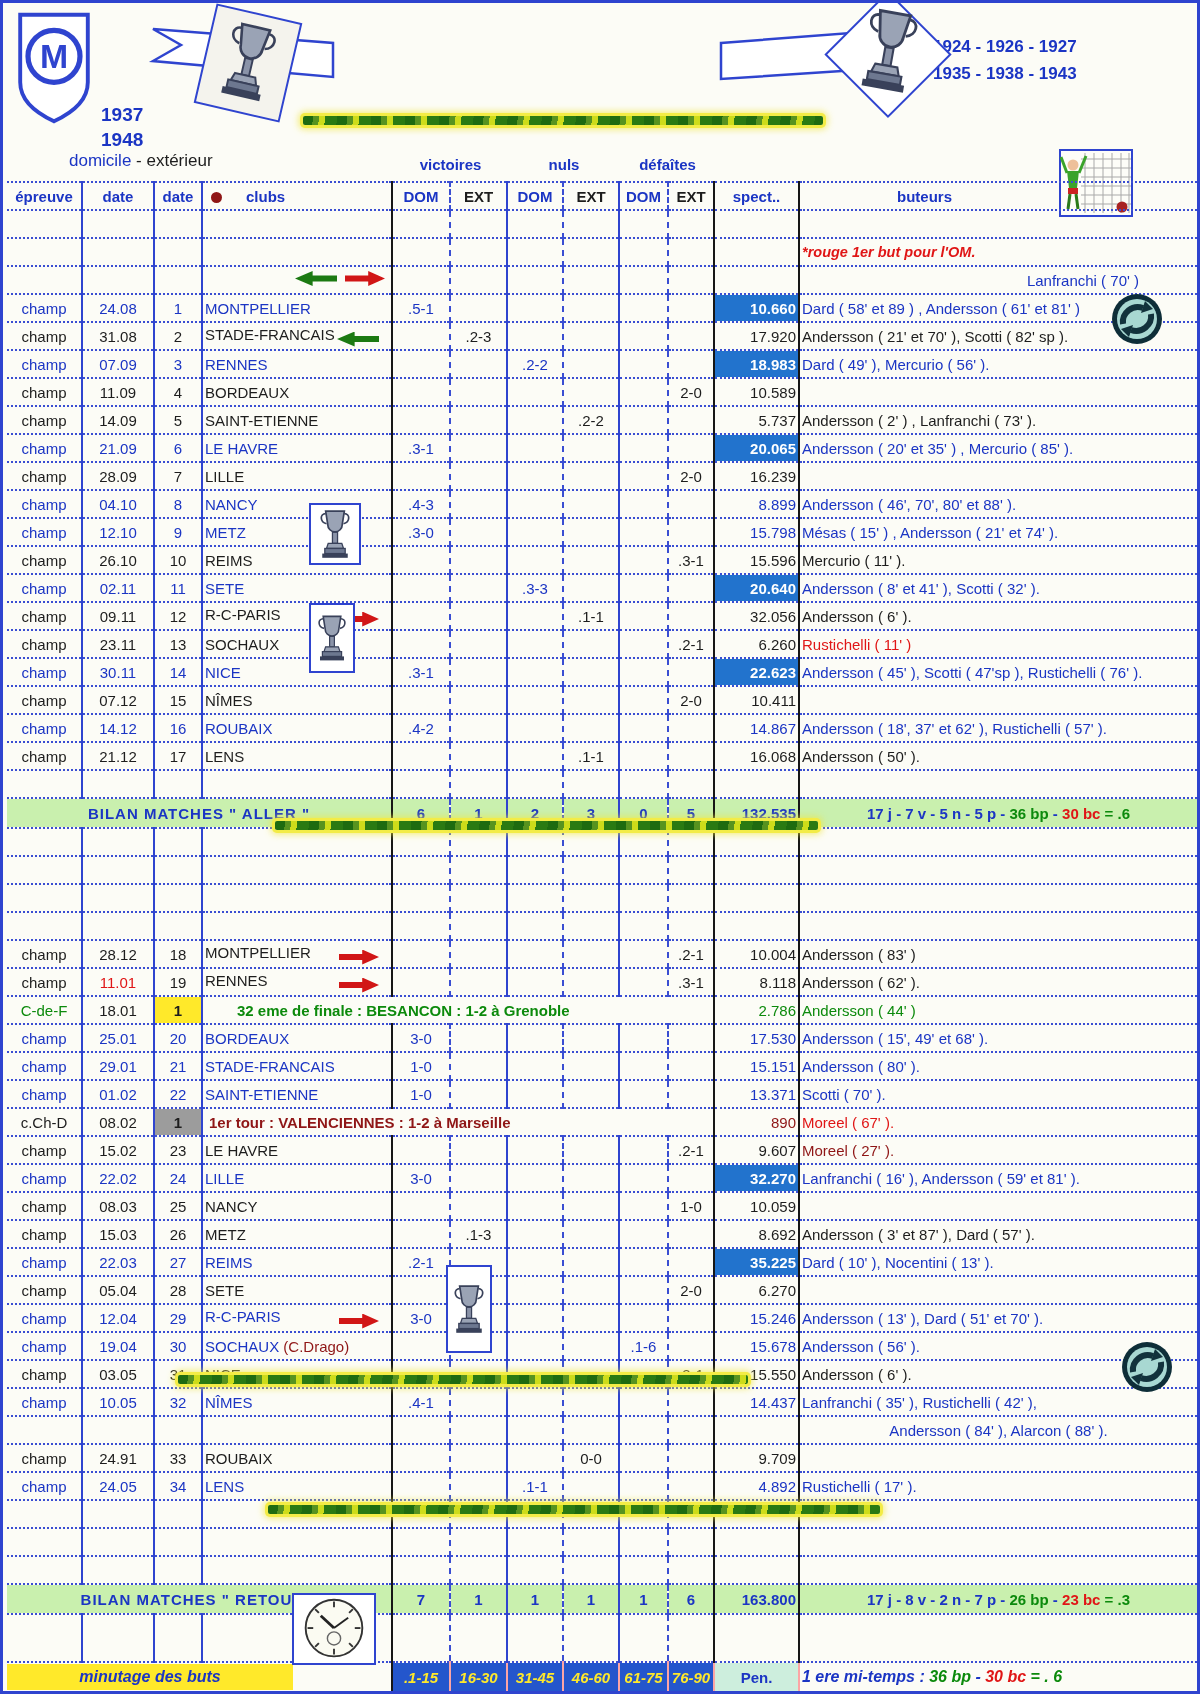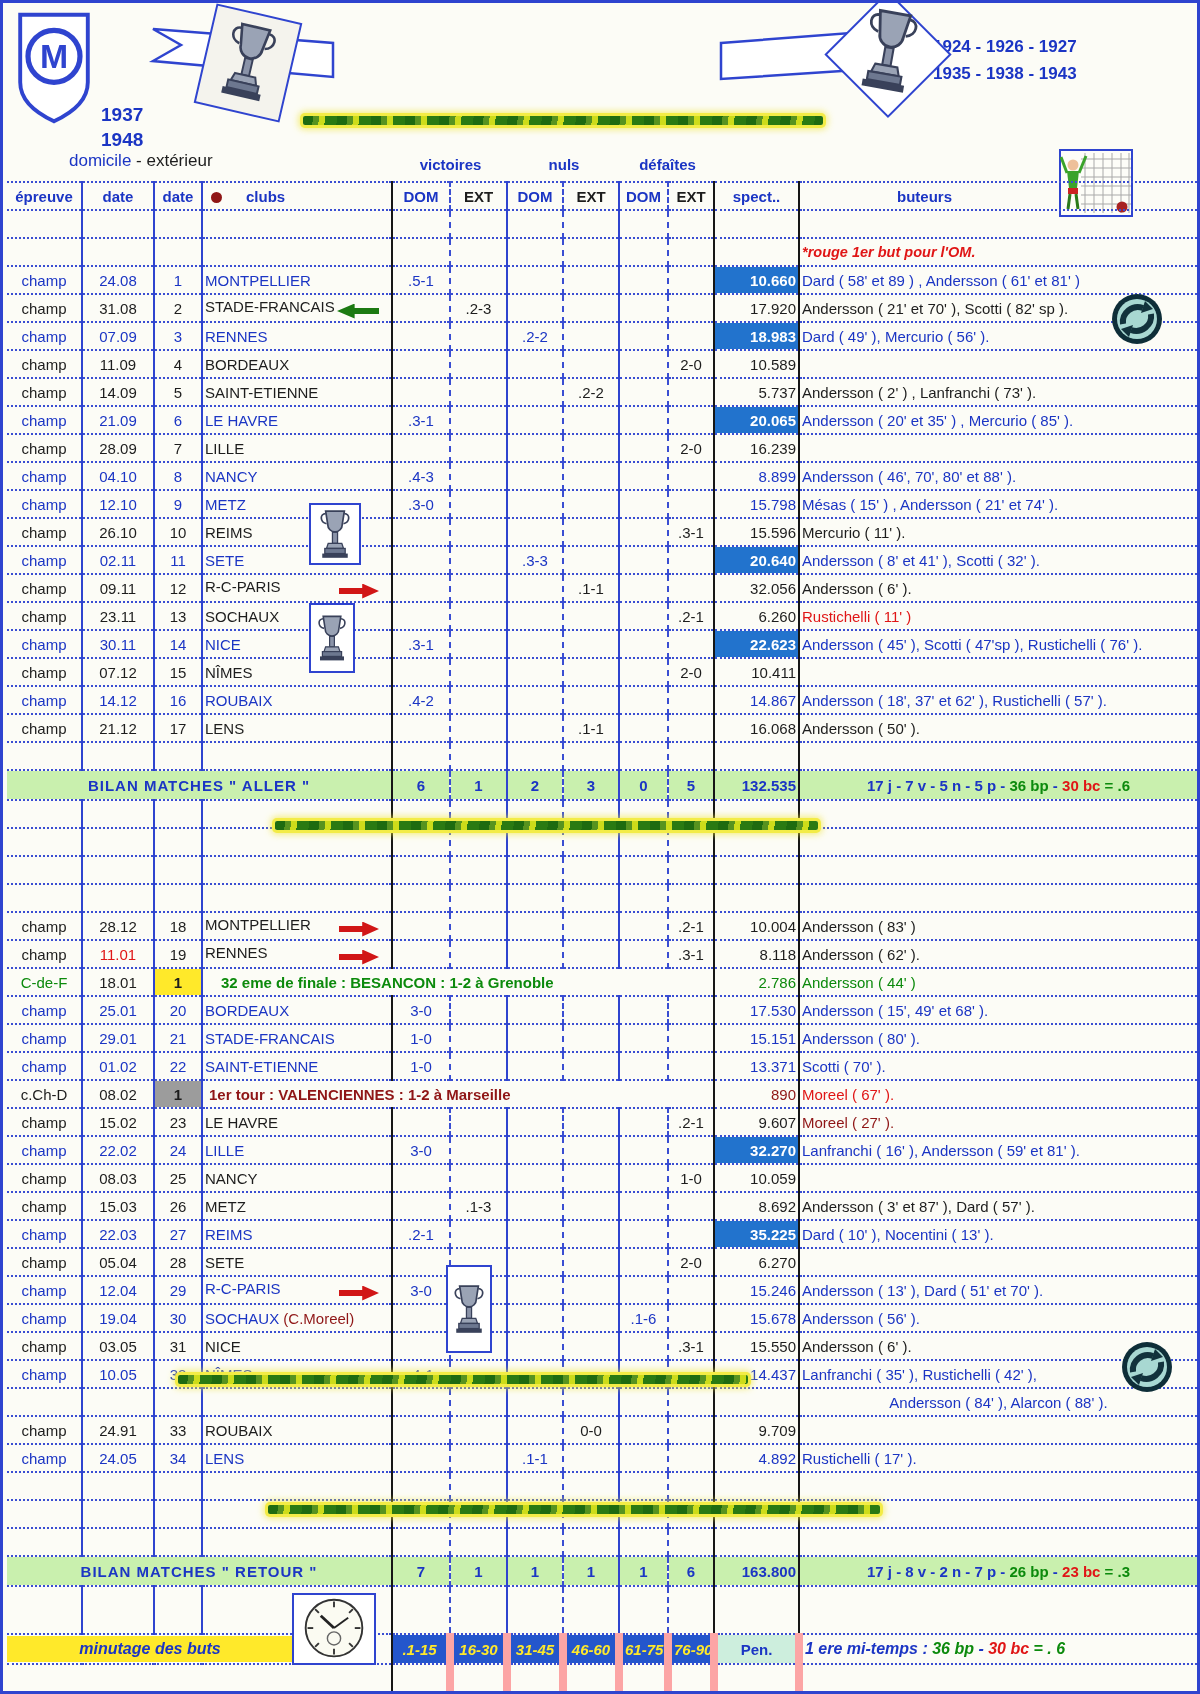--- a/index.html
+++ b/index.html
@@ -39,21 +39,21 @@
   td.x4{border-right:2px solid #161616;text-align:left;padding-left:6px;}
   td.x5{border-right:2px dashed #3a4ed2;text-align:center;}
   td.x6{border-right:2px solid #2f44cf;text-align:center;}
   td.x7{border-right:2px dashed #3a4ed2;text-align:center;}
   td.x8{border-right:2px solid #2f44cf;text-align:center;}
   td.x9{border-right:2px dashed #3a4ed2;text-align:center;}
   td.x10{border-right:2px solid #161616;text-align:center;}
   td.x10b{border-right:2px solid #161616;text-align:left;}
   td.x11{border-right:2px solid #161616;text-align:right;padding-right:5px;font-size:14.5px;}
   td.x12{text-align:left;padding-left:8px;font-size:13.5px;}
-  td.mb{border-right:8px solid #fca5a5;margin-top:24px;}
+  td.mb{border-right:2px solid #fca5a5;margin-top:24px;}
   .cblue{color:#1b35c4;}.cblack{color:#1d1d1d;}.cgreen{color:#0c8a0c;}.cred{color:#e01616;}.cmaroon{color:#8f1616;}
   .hl{background:#2273cd;color:#fff;font-weight:bold;}
   tr.bilan td{background:#c9f0ae;font-weight:bold;}
   .bilanLabel{color:#1b35c4;text-align:center !important;font-size:16px;letter-spacing:1px;}
   .hdr td{font-weight:bold;}
   .hdot{display:inline-block;width:11px;height:11px;border-radius:50%;background:#8f1616;margin:0 24px 0 6px;vertical-align:middle;}
   .arrR{display:inline-block;width:40px;height:15px;background:#d11616;
         clip-path:polygon(100% 50%,58% 0,58% 30%,0 30%,0 70%,58% 70%,58% 100%);}
   .arrL{display:inline-block;width:42px;height:15px;background:#1c7a12;
         clip-path:polygon(0 50%,42% 0,42% 30%,100% 30%,100% 70%,42% 70%,42% 100%);}
@@ -201,20 +201,34 @@
           <td class="x4"></td>
           <td class="x5"></td>
           <td class="x6"></td>
           <td class="x7"></td>
           <td class="x8"></td>
           <td class="x9"></td>
           <td class="x10"></td>
           <td class="x11"></td>
           <td class="x12" style="font-style: italic; font-size: 14.5px;"><span class="cred bold">*rouge 1er but pour l'OM.</span></td>
         </tr>
+        <tr style="height: 26px;">
+          <td class="x1"></td>
+          <td class="x2"></td>
+          <td class="x3"></td>
+          <td class="x4" style="text-align: right; padding-right: 6px;"><span class="arrL"></span><span class="arrR" style="margin-left: 8px;"></span></td>
+          <td class="x5"></td>
+          <td class="x6"></td>
+          <td class="x7"></td>
+          <td class="x8"></td>
+          <td class="x9"></td>
+          <td class="x10"></td>
+          <td class="x11"></td>
+          <td class="x12 cblue" style="text-align: right; padding-right: 58px;">Lanfranchi ( 70' )</td>
+        </tr>
         <tr style="height: 27px;">
           <td class="x1 cblue">champ</td>
           <td class="x2 cblue">24.08</td>
           <td class="x3 cblue">1</td>
           <td class="x4"><span class="cblue">MONTPELLIER</span></td>
           <td class="x5 cblue">.5-1</td>
           <td class="x6 cblue"></td>
           <td class="x7 cblue"></td>
           <td class="x8 cblue"></td>
           <td class="x9 cblue"></td>
@@ -552,21 +566,21 @@
           <td class="x8 cblack"></td>
           <td class="x9 cblack"></td>
           <td class="x10 cblack">.3-1</td>
           <td class="x11 cblack">8.118</td>
           <td class="x12 cblack">Andersson ( 62' ).</td>
         </tr>
         <tr style="height: 27px;">
           <td class="x1 cgreen">C-de-F</td>
           <td class="x2 cblack">18.01</td>
           <td class="x3 cblack" style="background: rgb(255, 233, 42); font-weight: bold;">1</td>
-          <td class="x10b cgreen" colspan="7" style="padding-left: 18px; font-weight: bold;">32 eme de finale : BESANCON :  1-2 à Grenoble</td>
+          <td class="x10b cgreen" colspan="7" style="padding-left: 34px; font-weight: bold;">32 eme de finale : BESANCON :  1-2 à Grenoble</td>
           <td class="x11 cgreen">2.786</td>
           <td class="x12 cgreen">Andersson ( 44' )</td>
         </tr>
         <tr style="height: 27px;">
           <td class="x1 cblue">champ</td>
           <td class="x2 cblue">25.01</td>
           <td class="x3 cblue">20</td>
           <td class="x4"><span class="cblue">BORDEAUX</span></td>
           <td class="x5 cblue">3-0</td>
           <td class="x6 cblue"></td>
@@ -708,21 +722,21 @@
           <td class="x8 cblue"></td>
           <td class="x9 cblue"></td>
           <td class="x10 cblue"></td>
           <td class="x11 cblue">15.246</td>
           <td class="x12 cblue">Andersson ( 13' ), Dard ( 51' et 70' ).</td>
         </tr>
         <tr style="height: 27px;">
           <td class="x1 cblue">champ</td>
           <td class="x2 cblue">19.04</td>
           <td class="x3 cblue">30</td>
-          <td class="x4"><span class="cblue">SOCHAUX</span><span class="cmaroon">  (C.Moreel)</span></td>
+          <td class="x4"><span class="cblue">SOCHAUX</span><span class="cmaroon">  (C.Drago)</span></td>
           <td class="x5 cblue"></td>
           <td class="x6 cblue"></td>
           <td class="x7 cblue"></td>
           <td class="x8 cblue"></td>
           <td class="x9 cblue">.1-6</td>
           <td class="x10 cblue"></td>
           <td class="x11 cblue">15.678</td>
           <td class="x12 cblue">Andersson ( 56' ).</td>
         </tr>
         <tr style="height: 27px;">

